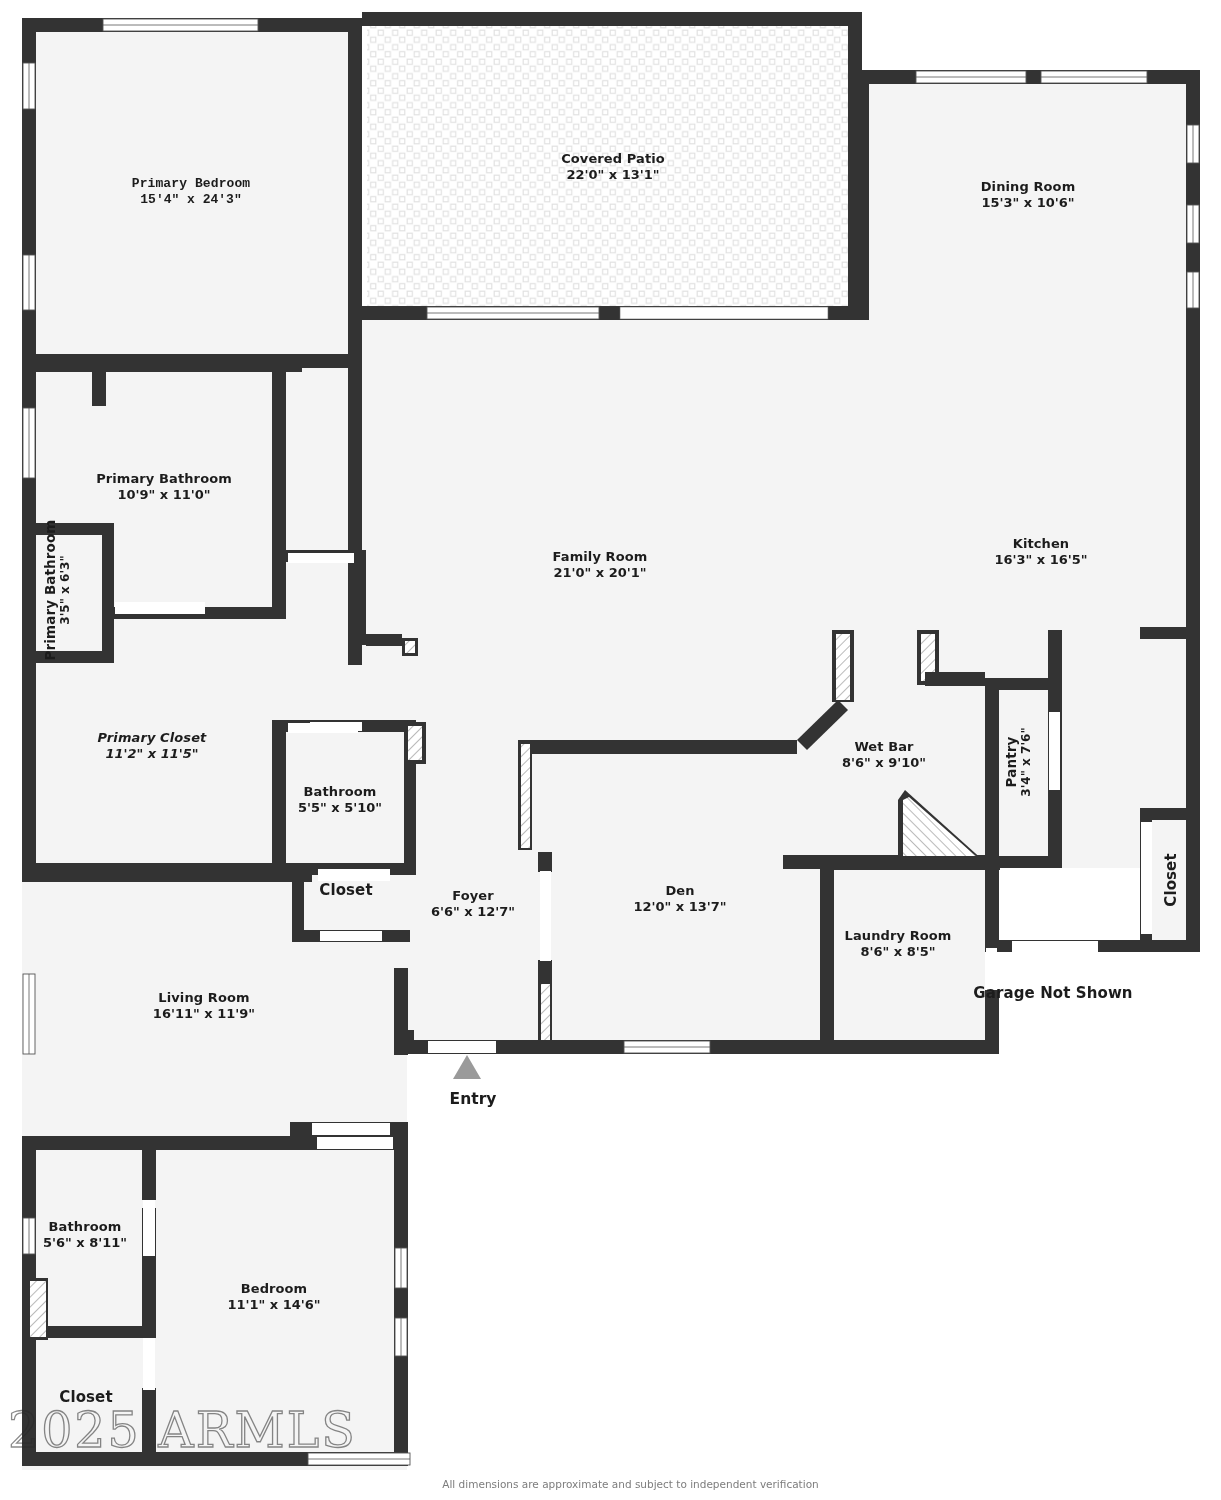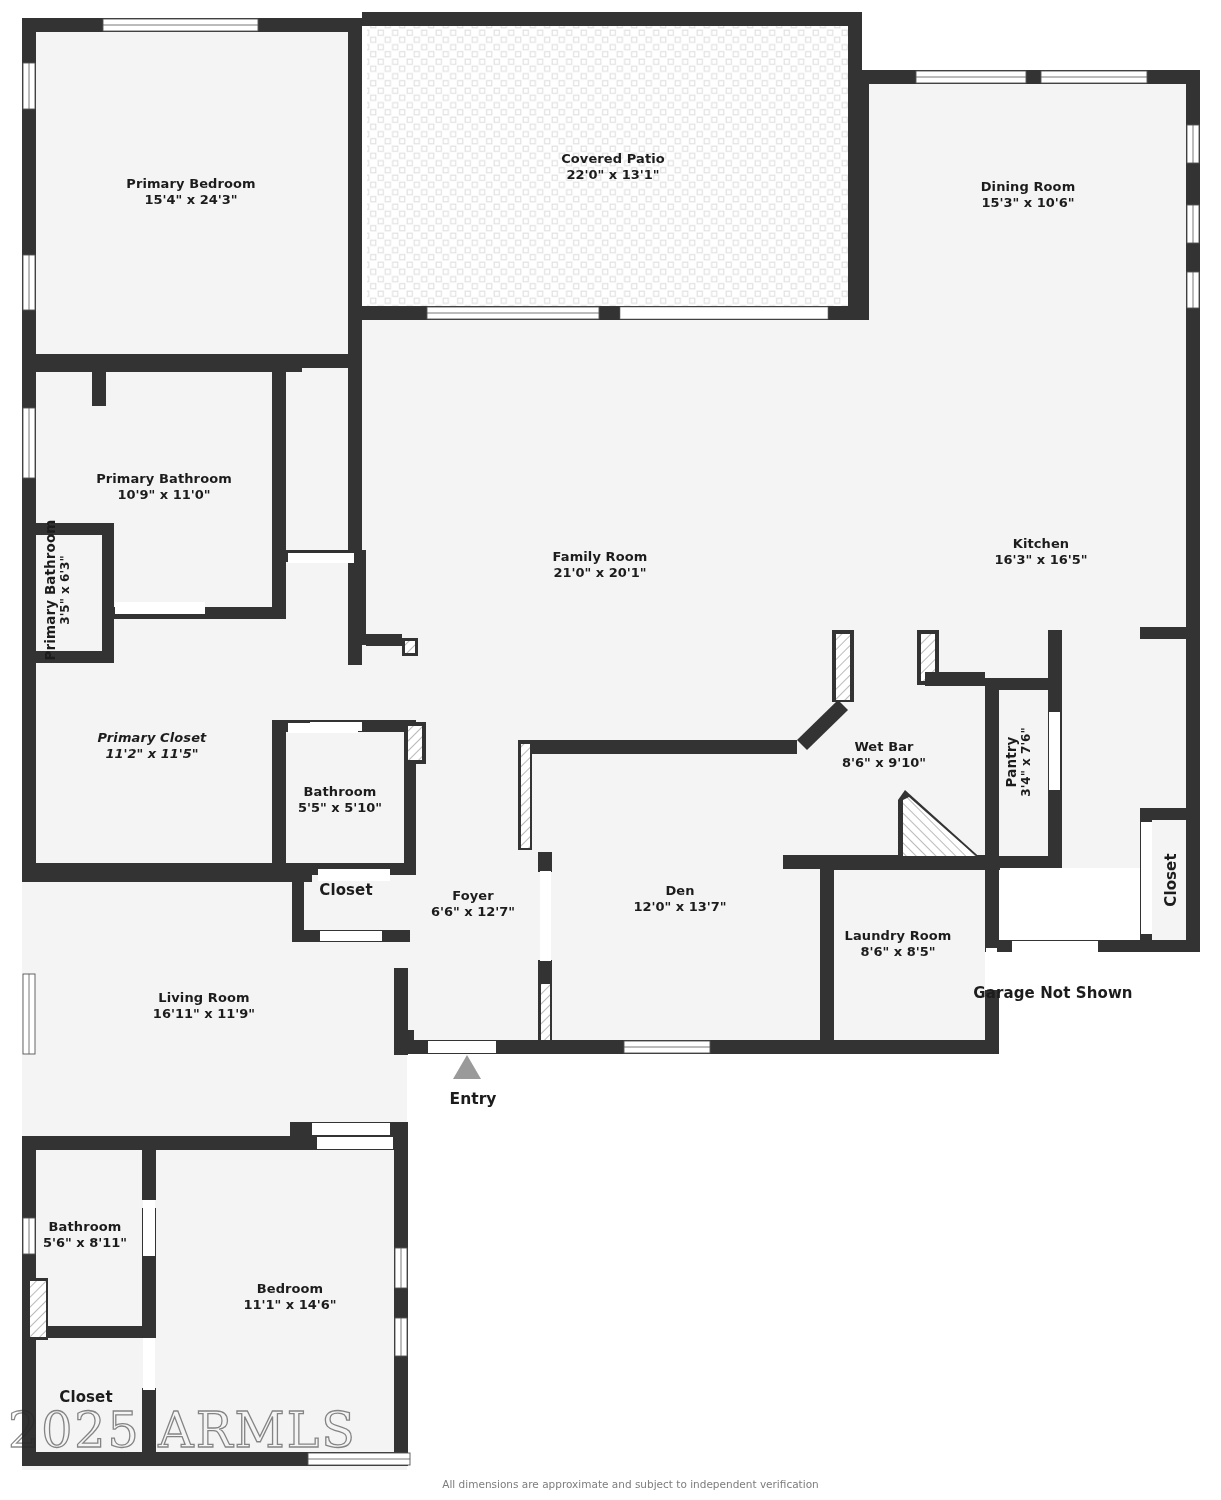--- a/index.html
+++ b/index.html
@@ -248,21 +248,21 @@
     <line x1="308" y1="1459" x2="410" y2="1459" stroke="#555" stroke-width="0.8"></line>
 
     <rect x="395" y="1055" width="12" height="0" fill="#ffffff"></rect>
     <rect x="317" y="1137" width="76" height="12" fill="#ffffff"></rect>
   </g>
 
   <polygon points="467,1055 481,1079 453,1079" fill="#9a9a9a"></polygon>
 </svg>
 
 <div id="labels">
-    <div class="lbl" style="left: 191px; top: 192px;">
+    <div class="lbl" style="left: 191px; top: 192px; font-family: Liberation Mono, monospace;">
       <div class="nm">Primary Bedroom</div>
       <div class="dm">15'4" x 24'3"</div>
     </div>
     <div class="lbl" style="left: 613px; top: 167px;">
       <div class="nm">Covered Patio</div>
       <div class="dm">22'0" x 13'1"</div>
     </div>
     <div class="lbl" style="left: 1028px; top: 195px;">
       <div class="nm">Dining Room</div>
       <div class="dm">15'3" x 10'6"</div>
@@ -318,21 +318,21 @@
       <div class="dm">8'6" x 8'5"</div>
     </div>
     <div class="lbl" style="left: 204px; top: 1006px;">
       <div class="nm">Living Room</div>
       <div class="dm">16'11" x 11'9"</div>
     </div>
     <div class="lbl" style="left: 85px; top: 1235px;">
       <div class="nm">Bathroom</div>
       <div class="dm">5'6" x 8'11"</div>
     </div>
-    <div class="lbl" style="left: 290px; top: 1297px;">
+    <div class="lbl" style="left: 274px; top: 1297px;">
       <div class="nm">Bedroom</div>
       <div class="dm">11'1" x 14'6"</div>
     </div>
     <div class="lbl nodim" style="left: 86px; top: 1397px;">
       <div class="nm">Closet</div>
     </div>
   </div>
 
 <div id="entry-lbl">Entry</div>
 

